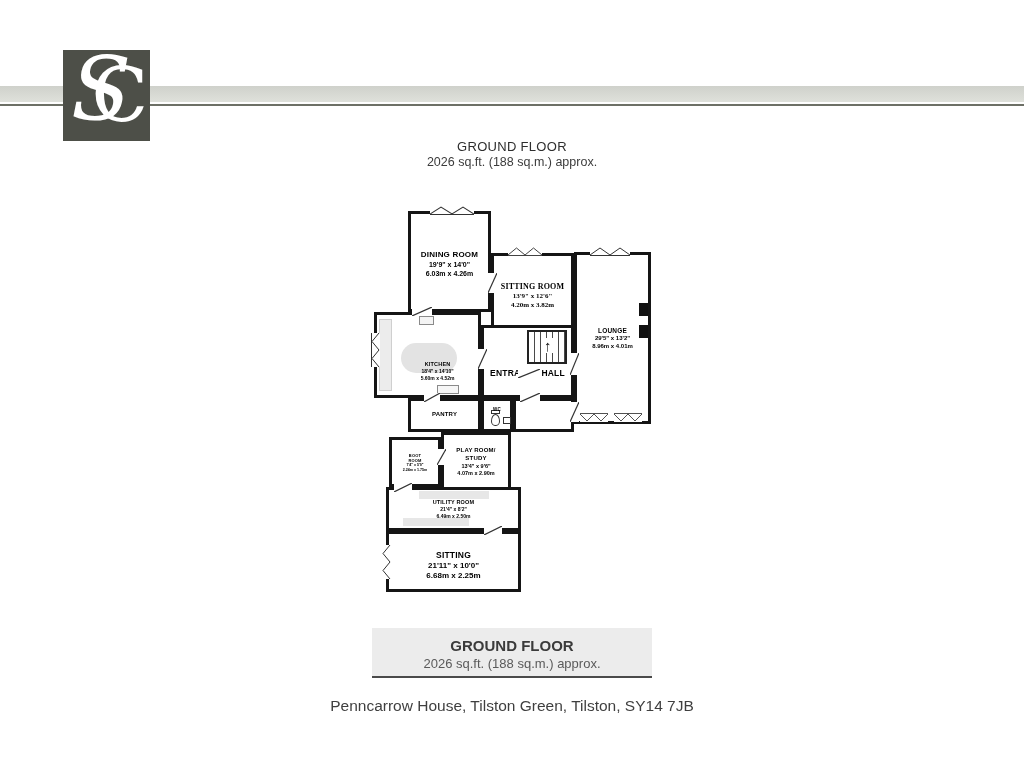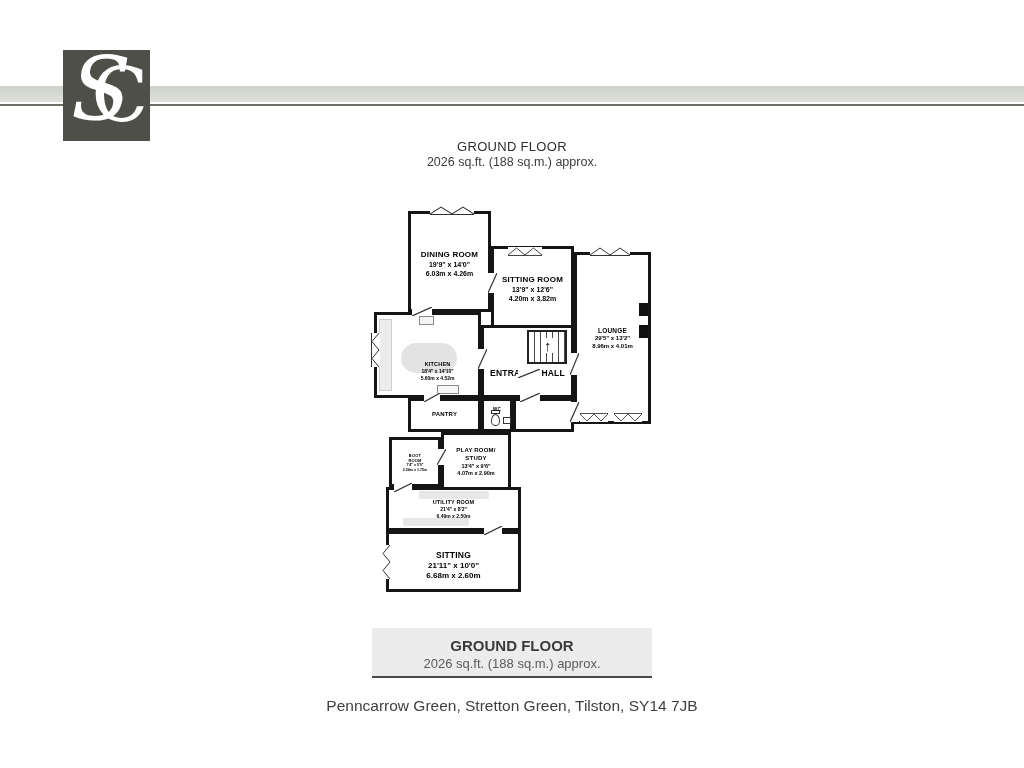--- a/index.html
+++ b/index.html
@@ -16,21 +16,21 @@
   .logo .lc{right:2px;top:8px;font-size:74px;font-weight:400;}
   .logo .ls{left:8px;top:-4px;font-size:88px;font-style:italic;font-weight:400;}
   
   .plan-header{position:absolute;left:0;top:139px;width:1024px;text-align:center;color:#2e2e2e;}
   .plan-header .t1{font-size:13px;letter-spacing:.3px;}
   .plan-header .t2{font-size:12.5px;margin-top:1px;color:#3c3c3c;}
   
   .plan{position:absolute;left:368px;top:203px;width:292px;height:396px;}
   .room{position:absolute;border:3px solid #151515;background:#fff;box-sizing:border-box;z-index:1;}
   .r-dining {left:40px; top:8px;  width:83px; height:101px;}
-  .r-sitting{left:123px;top:43px; width:83px; height:123px;}
+  .r-sitting{left:123px;top:50px; width:83px; height:123px;font-family:Liberation Serif, serif;}
   .r-lounge {left:206px;top:49px; width:77px; height:172px;}
   .r-kitchen{left:6px;  top:109px;width:107px;height:86px;}
   .r-hall   {left:113px;top:122px;width:93px; height:73px;}
   .r-pantry {left:40px; top:195px;width:73px; height:34px;}
   .r-wc     {left:113px;top:195px;width:32px; height:34px;}
   .r-corr   {left:145px;top:195px;width:61px; height:34px;}
   .r-boot   {left:21px; top:234px;width:52px; height:50px;}
   .r-play   {left:73px; top:229px;width:70px; height:58px;}
   .r-utility{left:18px; top:284px;width:135px;height:44px;}
   .r-garage {left:18px; top:328px;width:135px;height:61px;}
@@ -181,21 +181,21 @@
       <div class="rn">UTILITY ROOM</div>
       <div class="rd">21'4" x 8'2"</div>
       <div class="rd">6.49m x 2.50m</div>
     </div>
   </div>
 
   <div class="room r-garage">
     <div class="lbl">
       <div class="rn">SITTING</div>
       <div class="rd">21'11" x 10'0"</div>
-      <div class="rd">6.68m x 2.60m</div>
+      <div class="rd">6.68m x 2.25m</div>
     </div>
   </div>
 
   <div class="win" style="left:62px;top:3px;width:44px;height:9px;">
     <svg viewBox="0 0 40 9" preserveAspectRatio="none">
         <polyline points="0,8 10,1 20,8 30,1 40,8" fill="none" stroke="#333" stroke-width="1"></polyline>
         <line x1="0" y1="8.5" x2="40" y2="8.5" stroke="#333" stroke-width="1"></line>
       </svg>
   </div>
   <div class="win" style="left:140px;top:44px;width:34px;height:9px;">
@@ -290,13 +290,13 @@
       </svg>
     </div>
 
 </div>
 
 <div class="footer-box">
   <div class="t1">GROUND FLOOR</div>
   <div class="t2">2026 sq.ft. (188 sq.m.) approx.</div>
 </div>
 
-<div class="address">Penncarrow Green, Stretton Green, Tilston, SY14 7JB</div>
+<div class="address">Penncarrow House, Tilston Green, Tilston, SY14 7JB</div>
 
 </body></html>

